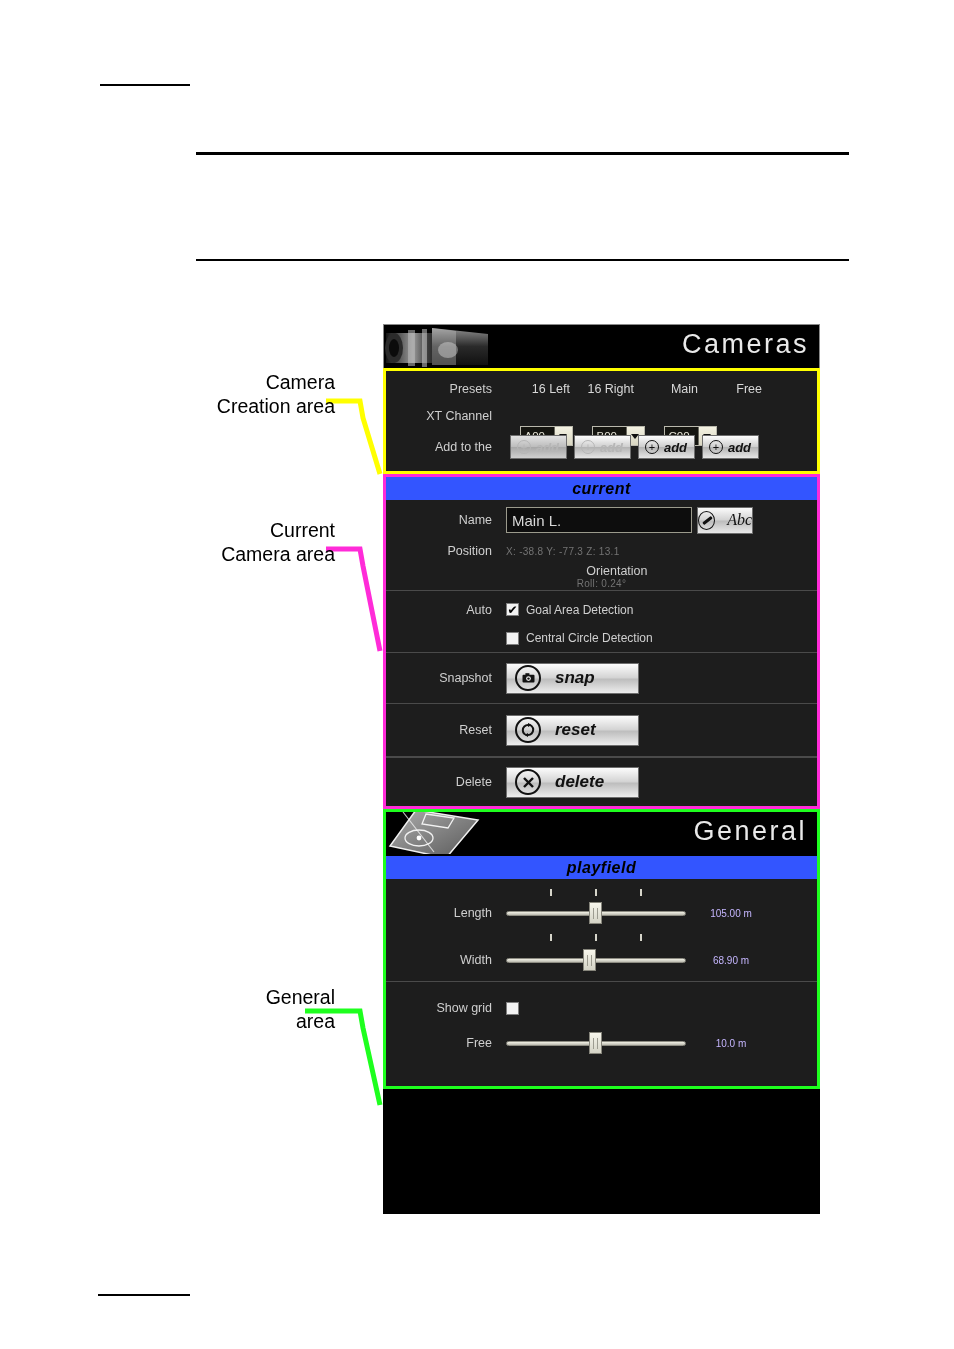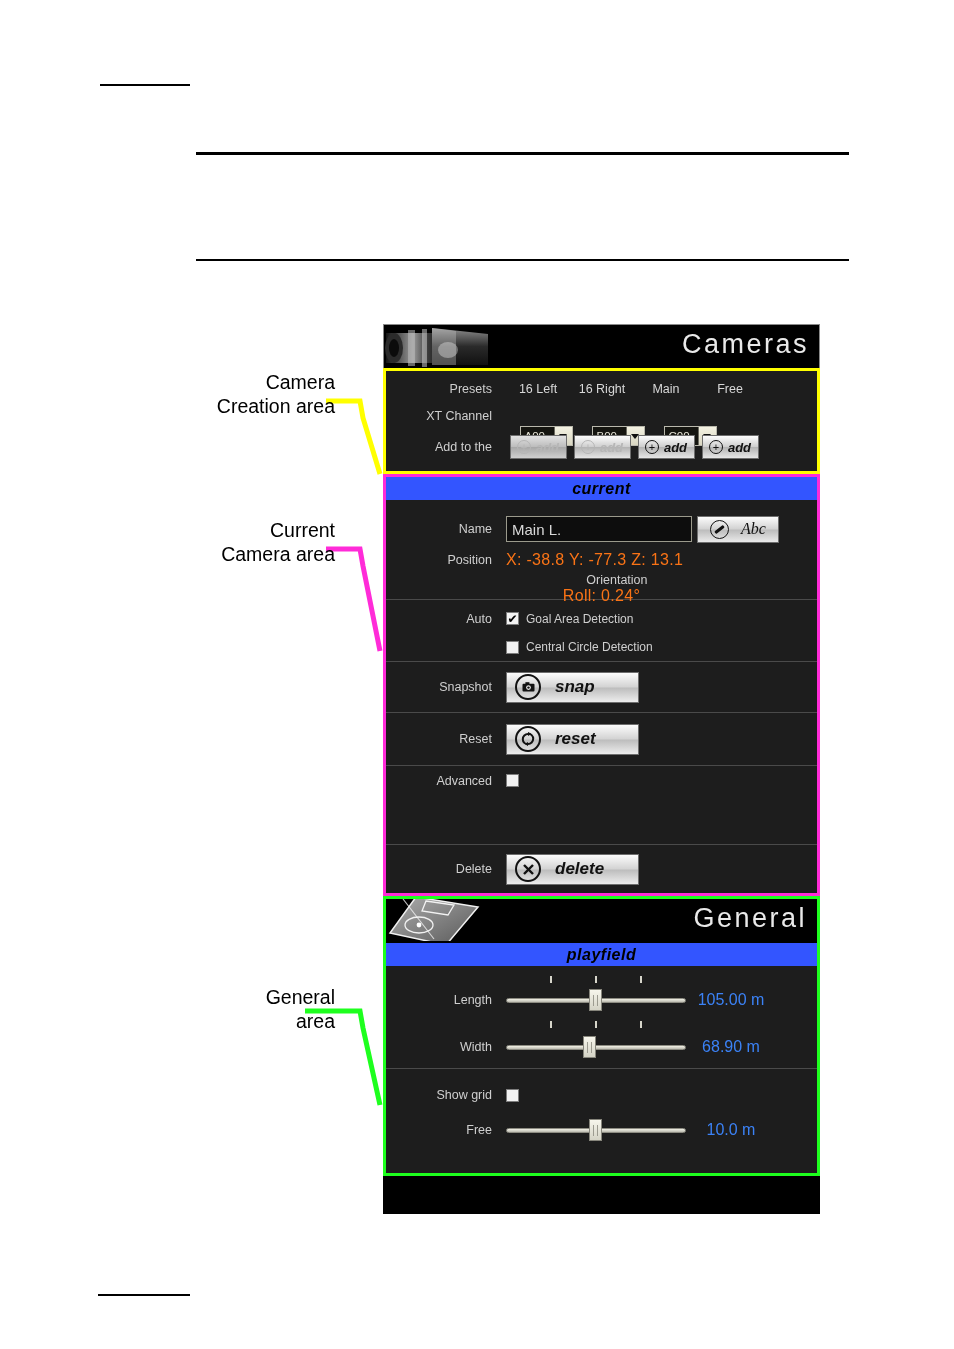--- a/index.html
+++ b/index.html
@@ -63,21 +63,21 @@
   .rowlabel{
     width:120px;text-align:right;padding-right:14px;box-sizing:border-box;
     color:#cfcfcf;font-size:12.5px;
   }
   .sep{height:1px;background:#4a4a4a;margin:0;}
 
   
   #creation-box{border:3px solid #ffff00;box-sizing:border-box;}
   #creation-body{padding:6px 14px 8px 0;}
   .presets-row{display:flex;align-items:center;height:24px;}
-  .preset-name{width:64px;text-align:center;color:#d8d8d8;font-size:12.5px;}
+  .preset-name{width:64px;text-align:right;color:#d8d8d8;font-size:12.5px;}
   .chan-row{display:flex;align-items:center;height:30px;gap:8px;}
   .chanslot{width:64px;display:flex;justify-content:center;margin-top:40px;}
   .dropdown{
     display:flex;align-items:center;width:53px;height:20px;
     border:1px solid #b9b8ac;background:#151510;box-sizing:border-box;
   }
   .dropdown .dval{flex:1;color:#e8e6d8;font-size:11.5px;padding-left:4px;
     font-family:"Liberation Sans",sans-serif;}
   .dropdown .darrow{
     width:17px;height:18px;background:linear-gradient(#f4f2e2,#d9d6c2);
@@ -104,30 +104,30 @@
   }
 
   
   #current-box{border:3px solid #ff2bd8;box-sizing:border-box;margin-top:0;}
   .namefield{
     width:186px;height:26px;background:#0d0d0d;border:1px solid #9b9a8c;
     box-sizing:border-box;color:#d8d8d8;font-size:15px;display:flex;align-items:center;
     padding-left:5px;
   }
   .abcbtn{
-    width:82px;height:27px;margin-left:5px;display:flex;align-items:center;
+    width:56px;height:27px;margin-left:5px;display:flex;align-items:center;
     justify-content:center;gap:12px;border:1px solid #6e6e6e;box-sizing:border-box;
     background:linear-gradient(#fbfbfb,#d2d2d2 48%,#bcbcbc 52%,#eaeaea);
     text-align:center;
   }
   .abcbtn .pen{width:17px;height:17px;border:1.6px solid #111;border-radius:50%;position:relative;}
   .abcbtn .pen::after{content:"";position:absolute;left:3px;top:7px;width:11px;height:3px;
     background:#111;transform:rotate(-38deg);border-radius:1px;}
   .abcbtn .abctext{font-style:italic;font-size:16px;color:#111;font-family:"Liberation Serif",serif;}
-  .valtext{color:#f97316;font-size:16px;letter-spacing:.3px;}
+  .valtext{color:#737373;font-size:10px;letter-spacing:.3px;}
   .chk{
     width:13px;height:13px;border:1px solid #7d7d7d;background:#f2f2f2;
     display:inline-flex;align-items:center;justify-content:center;
     font-size:12px;color:#000;line-height:1;box-sizing:border-box;
   }
   .chkrow{display:flex;align-items:center;gap:7px;color:#cfcfcf;font-size:12px;}
   .bigbtn{
     width:133px;height:31px;display:flex;align-items:center;gap:14px;
     border:1px solid #6e6e6e;box-sizing:border-box;padding-left:8px;
     background:linear-gradient(#fcfcfc,#d3d3d3 48%,#bdbdbd 52%,#ededed);
@@ -148,21 +148,21 @@
   }
   .slider .thumbk{
     position:absolute;top:0px;width:13px;height:22px;
     background:linear-gradient(#f7f6ec,#d4d3c6);border:1px solid #86857b;
     box-sizing:border-box;
   }
   .slider .thumbk::before{content:"";position:absolute;left:3px;top:5px;width:1px;height:11px;background:#9c9b90;}
   .slider .thumbk::after{content:"";position:absolute;left:7px;top:5px;width:1px;height:11px;background:#9c9b90;}
   .ticks{position:relative;width:180px;height:8px;}
   .ticks i{position:absolute;top:0;width:2px;height:7px;background:#d6d5ca;}
-  .slvalue{color:#3b82f6;font-size:16px;margin-left:0;width:90px;text-align:center;}
+  .slvalue{color:#c4b5fd;font-size:10px;margin-left:0;width:90px;text-align:center;}
 </style>
 </head>
 <body>
 
 <div class="rule" id="rule-top-short"></div>
 <div class="rule" id="rule-head"></div>
 <div class="rule" id="rule-sub"></div>
 <div class="rule" id="rule-bottom-short"></div>
 
 <svg class="leader" viewBox="0 0 954 1349">
@@ -277,21 +277,21 @@
         </div>
       </div>
 
     </div>
   </div>
 
   <div id="current-box">
     <div class="bluebar">current</div>
     <div class="panel">
 
-      <div class="row" style="height:36px;padding-top:11px;">
+      <div class="row" style="height:36px;padding-top:2px;">
         <div class="rowlabel">Name</div>
         <div class="namefield" placeholder="Camera name">Main L.</div>
         <div class="abcbtn">
           <span class="pen"></span>
           <span class="abctext">Abc</span>
         </div>
       </div>
 
       <div class="row" style="height:26px;">
         <div class="rowlabel">Position</div>
@@ -349,24 +349,20 @@
               <polygon points="7,0 10.2,2.3 7,4.1" fill="#111"></polygon>
               <polygon points="7,14 3.8,11.7 7,9.9" fill="#111"></polygon>
             </svg>
           </span>
           <span>reset</span>
         </div>
       </div>
 
       <div class="sep"></div>
 
-      <div class="row" style="height:70px;align-items:flex-start;padding-top:8px;">
-        <div class="rowlabel">Advanced</div>
-        <span class="chk"></span>
-      </div>
 
       <div class="sep"></div>
 
       <div class="row" style="height:48px;">
         <div class="rowlabel">Delete</div>
         <div class="bigbtn">
           <span class="gicon">
             <svg width="13" height="13" viewBox="0 0 13 13">
               <line x1="2" y1="2" x2="11" y2="11" stroke="#111" stroke-width="2.4"></line>
               <line x1="11" y1="2" x2="2" y2="11" stroke="#111" stroke-width="2.4"></line>

